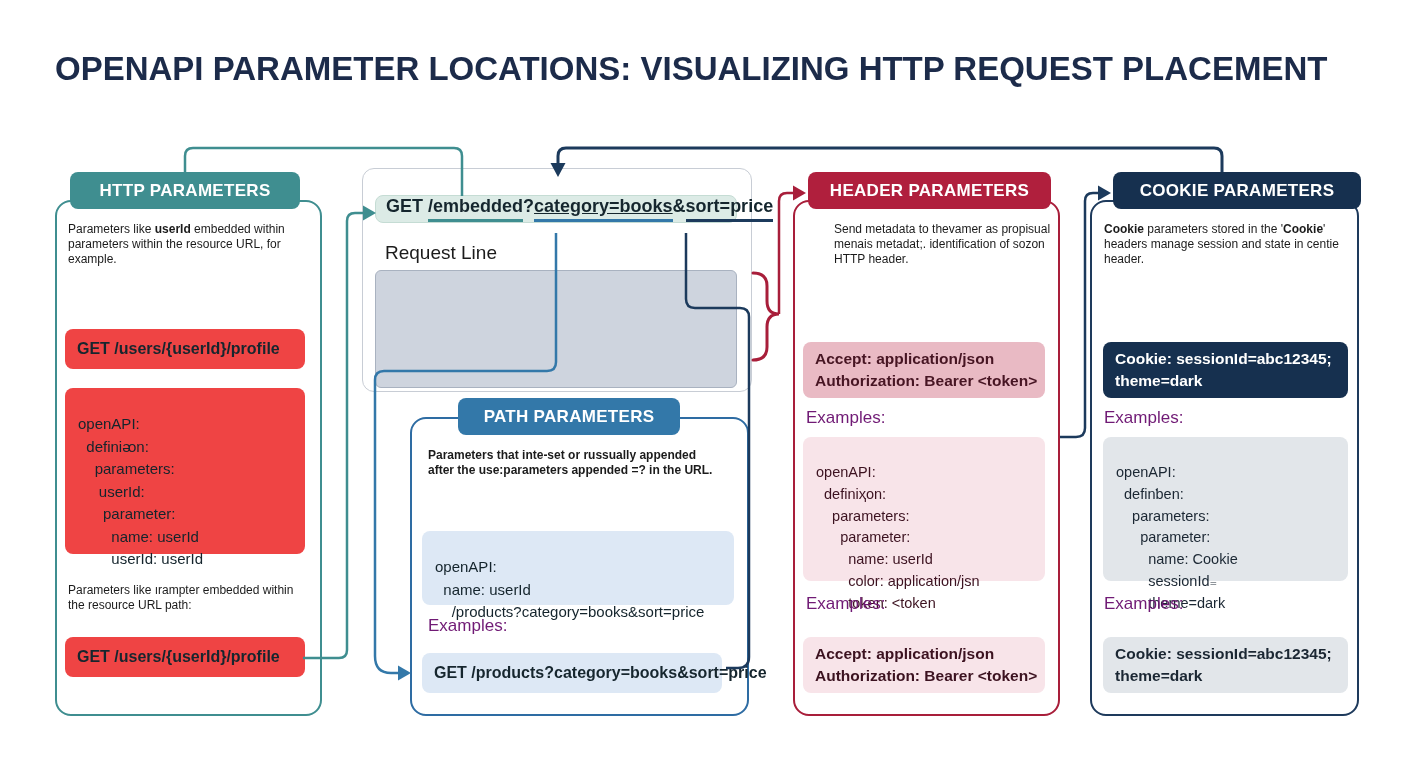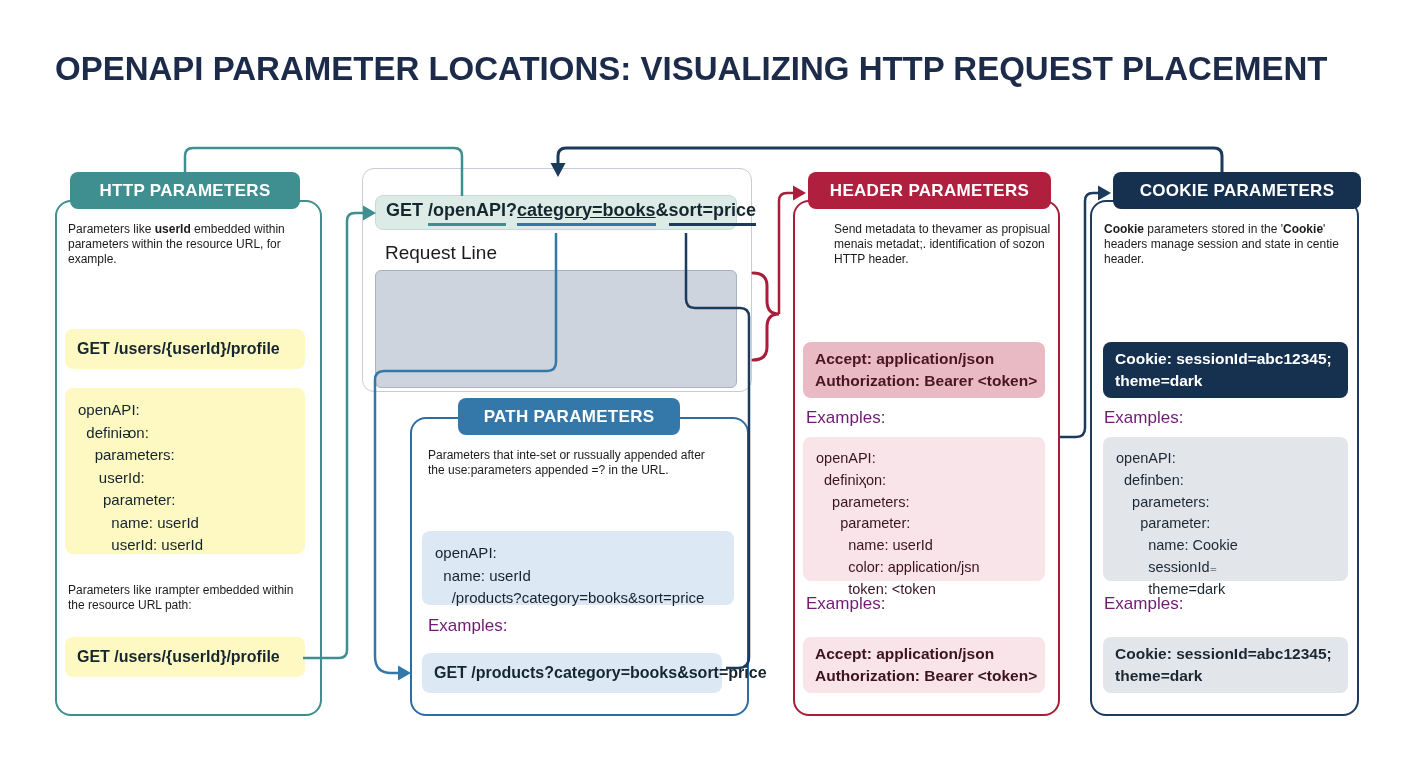--- a/index.html
+++ b/index.html
@@ -29,32 +29,32 @@
   .tab-cookie{left:1113px;top:172px;width:248px;background:#16304f;}
   .desc{font-size:12px;line-height:1.27;color:#1b1b1b;}
   .desc b{font-weight:bold;}
   .examples{font-size:17px;color:#701a75;}
   .codebox{
     border-radius:8px;font-size:16px;font-weight:600;color:#16262e;
     display:flex;align-items:center;padding:0 12px;box-sizing:border-box;white-space:pre;
   }
   .yaml{
     border-radius:8px;font-size:15px;line-height:1.5;color:#14242c;
-    padding:11px 0 0 13px;box-sizing:border-box;white-space:pre;
+    padding:25px 0 0 13px;box-sizing:border-box;white-space:pre;
   }
-  .bg-teal{background:#fef9c3;}
+  .bg-teal{background:#ef4444;}
   .bg-blue{background:#dde8f5;}
   .bg-pink-strong{background:#e9bac4;color:#471523;}
   .bg-pink-light{background:#f8e4e9;color:#3c1220;}
   .bg-navy{background:#16304f;color:#ffffff;}
   .bg-gray{background:#e2e6ea;color:#1b2733;}
   
   #request-box{left:362px;top:168px;width:388px;height:222px;border:1.5px solid #c8cdd5;border-radius:12px;background:#fff;}
   #request-url-bar{
-    left:375px;top:195px;width:362px;height:35px;background:#dcebe6;border:1px solid #c5dcd4;
+    left:375px;top:195px;width:362px;height:28px;background:#dcebe6;border:1px solid #c5dcd4;
     border-radius:8px;display:flex;align-items:center;padding:0 0 0 10px;box-sizing:border-box;
     font-size:18px;font-weight:600;color:#15262e;z-index:10;white-space:pre;
   }
   #request-url-bar span{border-bottom:3px solid transparent;padding-bottom:2px;}
   .u-teal{border-bottom-color:#3f8e90 !important;}
   .u-blue{border-bottom-color:#3378a9 !important;text-decoration:underline;}
   .u-navy{border-bottom-color:#1c3a5c !important;}
   #request-line-label{left:385px;top:242px;font-size:19px;color:#1b1b1b;}
   #header-section{
     left:375px;top:270px;width:362px;height:118px;background:#ced4de;border:1px solid #a9b2c0;
@@ -79,30 +79,30 @@
     parameters:
      userId:
       parameter:
         name: userId
         userId: userId</div>
 <div class="abs desc" style="left:68px;top:567px;width:240px;margin-top:16px;">Parameters like ırampter embedded within the resource URL path:</div>
 <div class="abs codebox bg-teal" style="left:65px;top:637px;width:240px;height:40px;">GET /users/{userId}/profile</div>
 
 <div class="abs" id="request-box"></div>
 <div class="abs" id="request-url-bar">
-  <span>GET </span><span class="u-teal">/openAPI</span><span>?</span><span class="u-blue">category=books</span><span>&amp;</span><span class="u-navy">sort=price</span>
+  <span>GET </span><span class="u-teal">/embedded</span><span>?</span><span class="u-blue">category=books</span><span>&amp;</span><span class="u-navy">sort=price</span>
 </div>
 <div class="abs" id="request-line-label">Request Line</div>
 <div class="abs" id="header-section"></div>
 <div class="abs" id="header-section-label">Header
 Section</div>
 
 <div class="abs col col-query"></div>
 <div class="abs tab tab-query">PATH PARAMETERS</div>
-<div class="abs desc" style="left:428px;top:448px;width:295px;">Parameters that inte-set or russually appended after the use:parameters appended =? in the URL.</div>
+<div class="abs desc" style="left:428px;top:448px;width:295px;font-weight:bold;">Parameters that inte-set or russually appended after the use:parameters appended =? in the URL.</div>
 <div class="abs yaml bg-blue" style="left:422px;top:531px;width:312px;height:74px;">openAPI:
   name: userId
     /products?category=books&amp;sort=price</div>
 <div class="abs examples" style="left:428px;top:616px;">Examples:</div>
 <div class="abs codebox bg-blue" style="left:422px;top:653px;width:300px;height:40px;">GET /products?category=books&amp;sort=price</div>
 
 <div class="abs col col-header"></div>
 <div class="abs tab tab-header">HEADER PARAMETERS</div>
 <div class="abs desc" style="left:806px;top:222px;width:242px;margin-left:28px;">Send metadata to thevamer as propisual menais metadat;. identification of sozon HTTP header.</div>
 <div class="abs codebox bg-pink-strong" style="left:803px;top:342px;width:242px;height:56px;font-size:15.5px;line-height:1.4;">Accept: application/json

